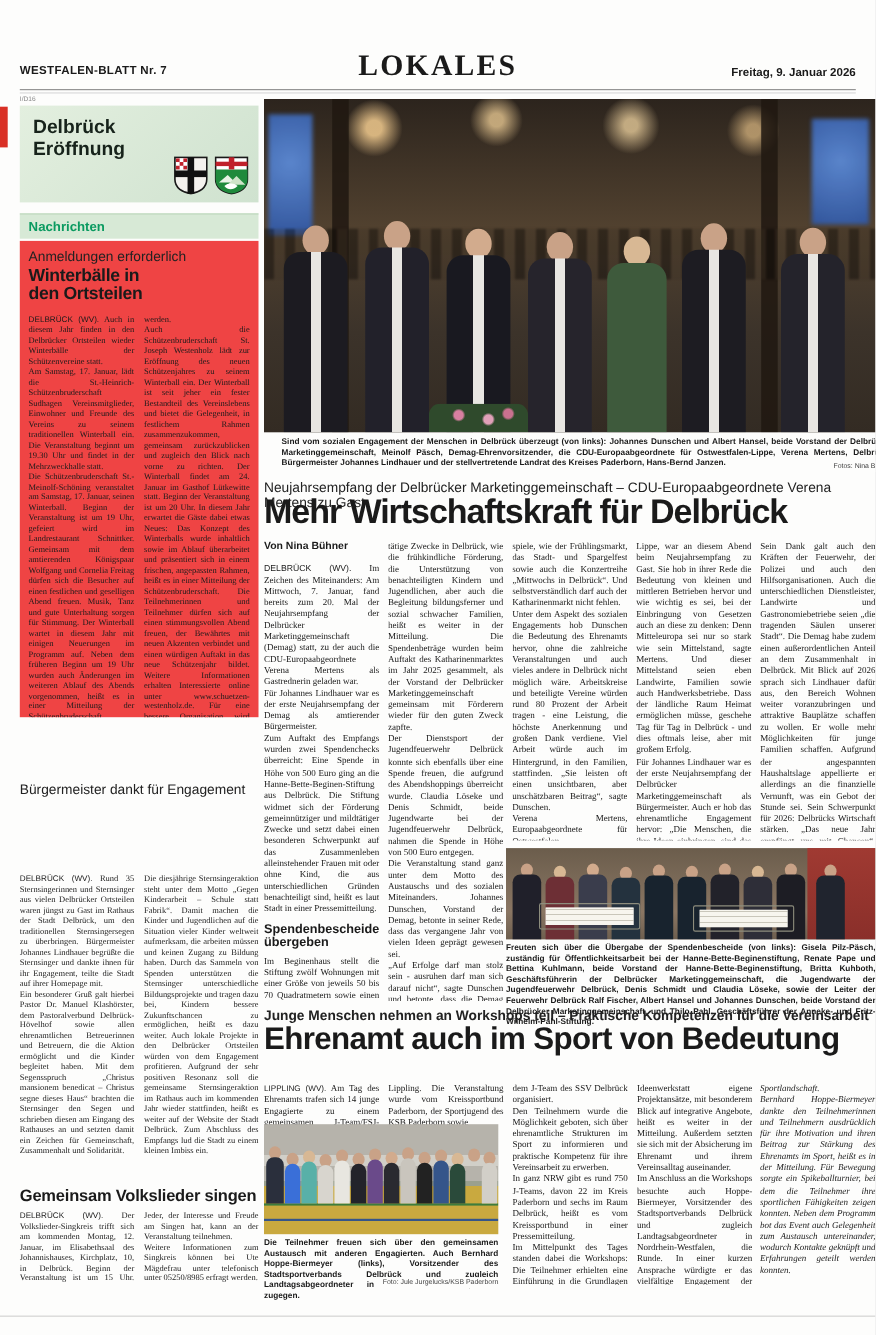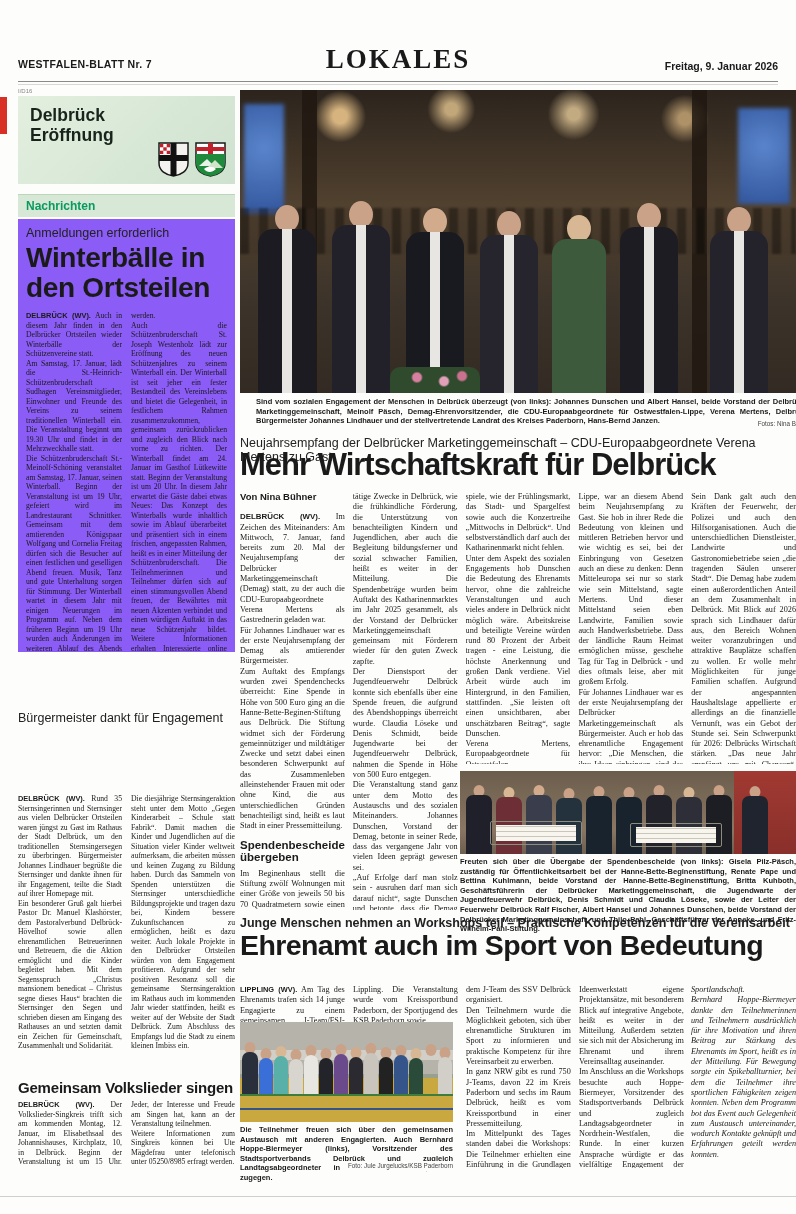--- a/index.html
+++ b/index.html
@@ -21,29 +21,29 @@
   
   .masthead{left:18px;top:96px;width:217px;height:88px;
             background:linear-gradient(135deg,#e3efdf,#cfe2cf);padding:10px 12px;box-sizing:border-box;}
   .masthead-title{font-family:"Liberation Sans",sans-serif;font-weight:bold;font-size:17.5px;
             line-height:1.12;color:#17231b;white-space:pre-line;}
   .crests{position:absolute;right:9px;bottom:7px;display:flex;gap:6px;}
   .rubric-bar{left:18px;top:194px;width:217px;height:23px;background:#d7e9d6;
             border-top:1px solid #bcd6ba;box-sizing:border-box;}
   .rubric-label{font-family:"Liberation Sans",sans-serif;font-weight:bold;font-size:12px;
             color:#0a9a60;line-height:23px;padding-left:8px;}
-  .green-panel{left:18px;top:219px;width:217px;height:433px;background:#8b5cf6;
+  .green-panel{left:18px;top:219px;width:217px;height:433px;background:#ef4444;
             padding:7px 8px;box-sizing:border-box;overflow:hidden;}
   .kicker{font-family:"Liberation Sans",sans-serif;font-size:12.5px;color:#222;}
-  .hl-lg{font-family:"Liberation Sans",sans-serif;font-weight:bold;font-size:28px;
+  .hl-lg{font-family:"Liberation Sans",sans-serif;font-weight:bold;font-size:16px;
          line-height:1.06;letter-spacing:-.3px;margin:3px 0 9px;white-space:pre-line;}
   .body-2col{column-count:2;column-gap:9px;font-size:7.7px;line-height:9.5px;text-align:justify;
          hyphens:auto;-webkit-hyphens:auto;}
   .body-2col .txt{white-space:pre-line;}
-  .lead{font-family:"Liberation Sans",sans-serif;font-weight:bold;font-size:7.4px;}
+  .lead{font-family:"Liberation Sans",sans-serif;font-weight:normal;font-size:7.4px;}
   .art2-kicker{left:18px;top:711px;width:217px;}
   .art2-hl{left:18px;top:726px;width:217px;}
   .art2-body{left:18px;top:794px;width:217px;height:278px;overflow:hidden;}
   .art3-hl{left:18px;top:1079px;width:217px;font-family:"Liberation Sans",sans-serif;
          font-weight:bold;font-size:15px;letter-spacing:-.2px;}
   .art3-body{left:18px;top:1100px;width:217px;height:88px;overflow:hidden;}
 
   
   .photo{overflow:hidden;}
   .photo1{left:240px;top:90px;width:556px;height:303px;

